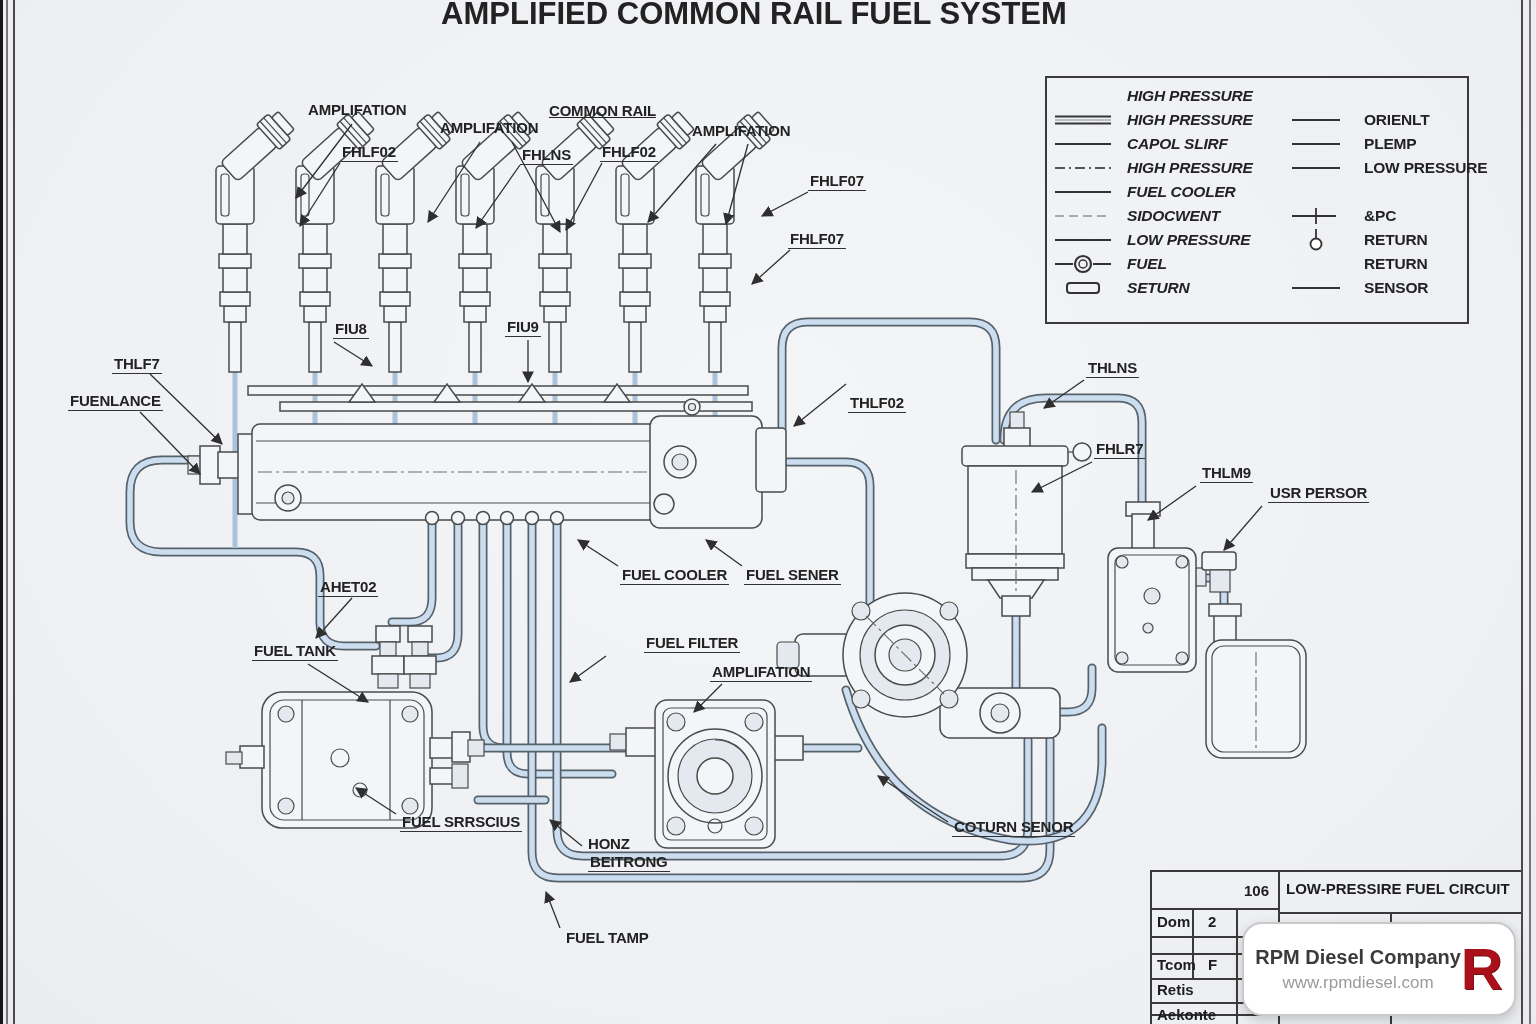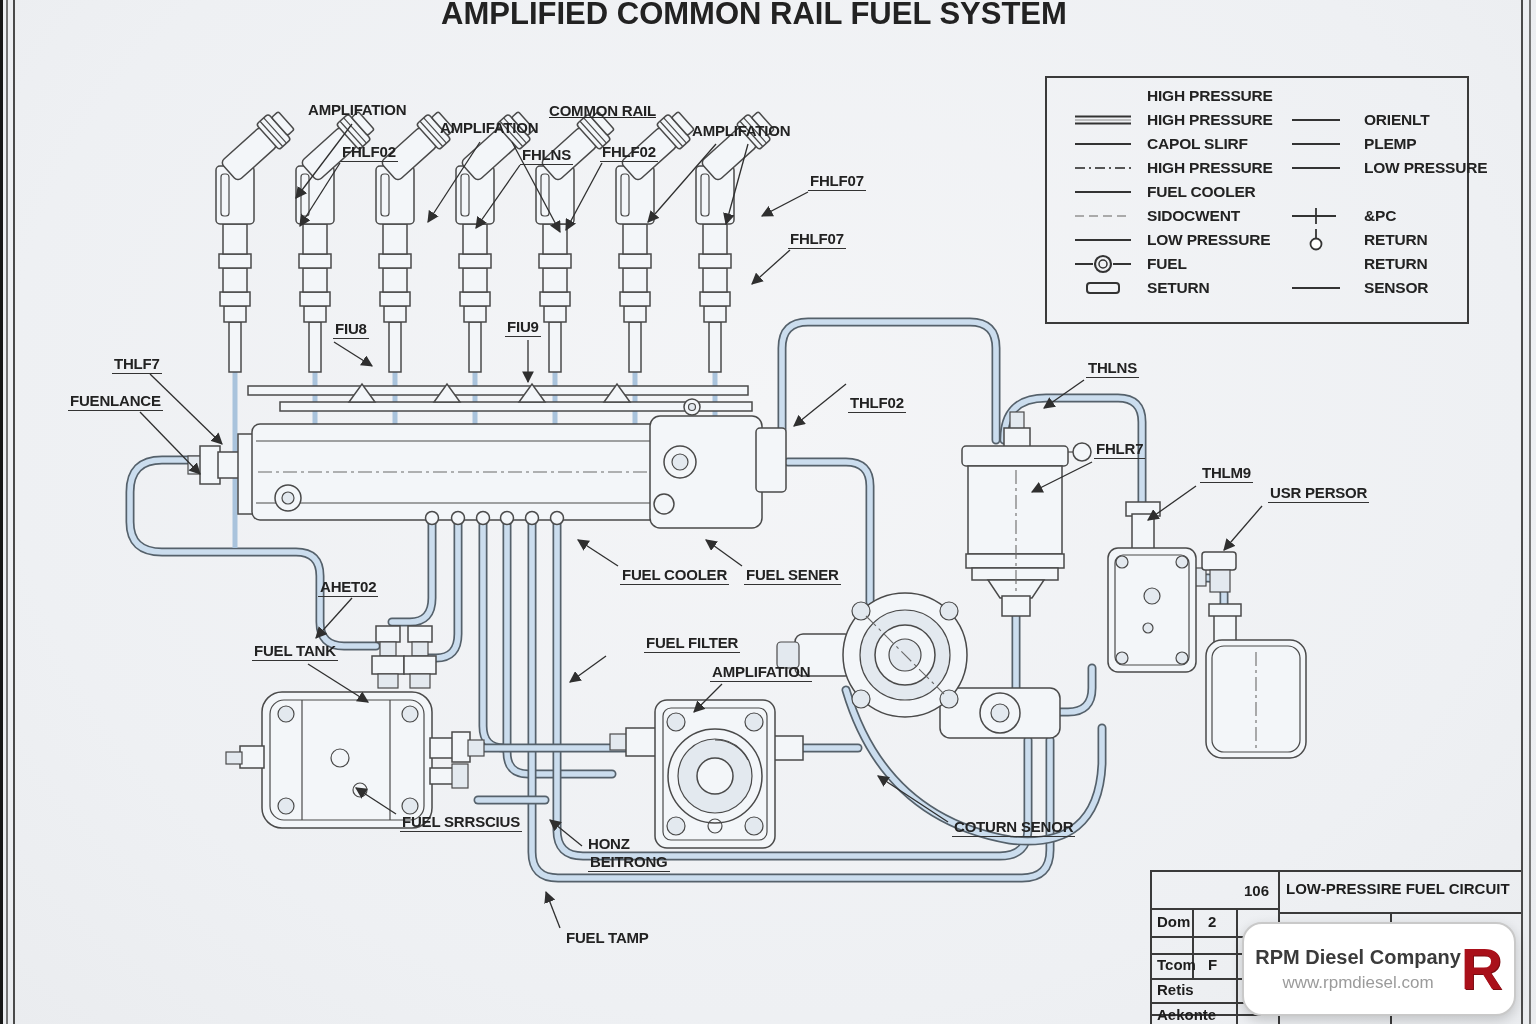--- a/index.html
+++ b/index.html
@@ -20,21 +20,21 @@
   
   .lbl{position:absolute;font-weight:bold;font-size:15px;color:#222;
        letter-spacing:-0.2px;white-space:nowrap;z-index:5;}
   .ul{border-bottom:1.6px solid #333;padding:0 2px 1px 2px;}
   .big-title{font-size:31px;letter-spacing:0px;transform:translateX(-50%);}
   .mid-title{font-size:18px;}
   
   .legend-box{position:absolute;left:1045px;top:76px;width:420px;height:244px;
               border:2px solid #3a3a3a;z-index:4;}
   .lg-col{position:absolute;top:6px;}
-  .lg-col.left{left:28px;width:250px;}
+  .lg-col.left{left:8px;width:250px;font-style:italic;}
   .lg-col.right{left:245px;width:215px;}
   .lg-row{display:flex;align-items:center;height:24px;}
   .lg-sym{width:62px;margin-right:10px;flex:none;}
   .lg-sym svg{position:static;display:block;overflow:visible;}
   .lg-lab{font-weight:bold;font-size:15.5px;color:#222;letter-spacing:-0.2px;white-space:nowrap;}
   
   .edgebar{position:absolute;top:0;height:1024px;z-index:6;}
   
   .tb-line{position:absolute;background:#3a3a3a;z-index:4;}
   .tb-text{position:absolute;font-weight:bold;font-size:15px;color:#1d1d1d;z-index:4;white-space:nowrap;}

